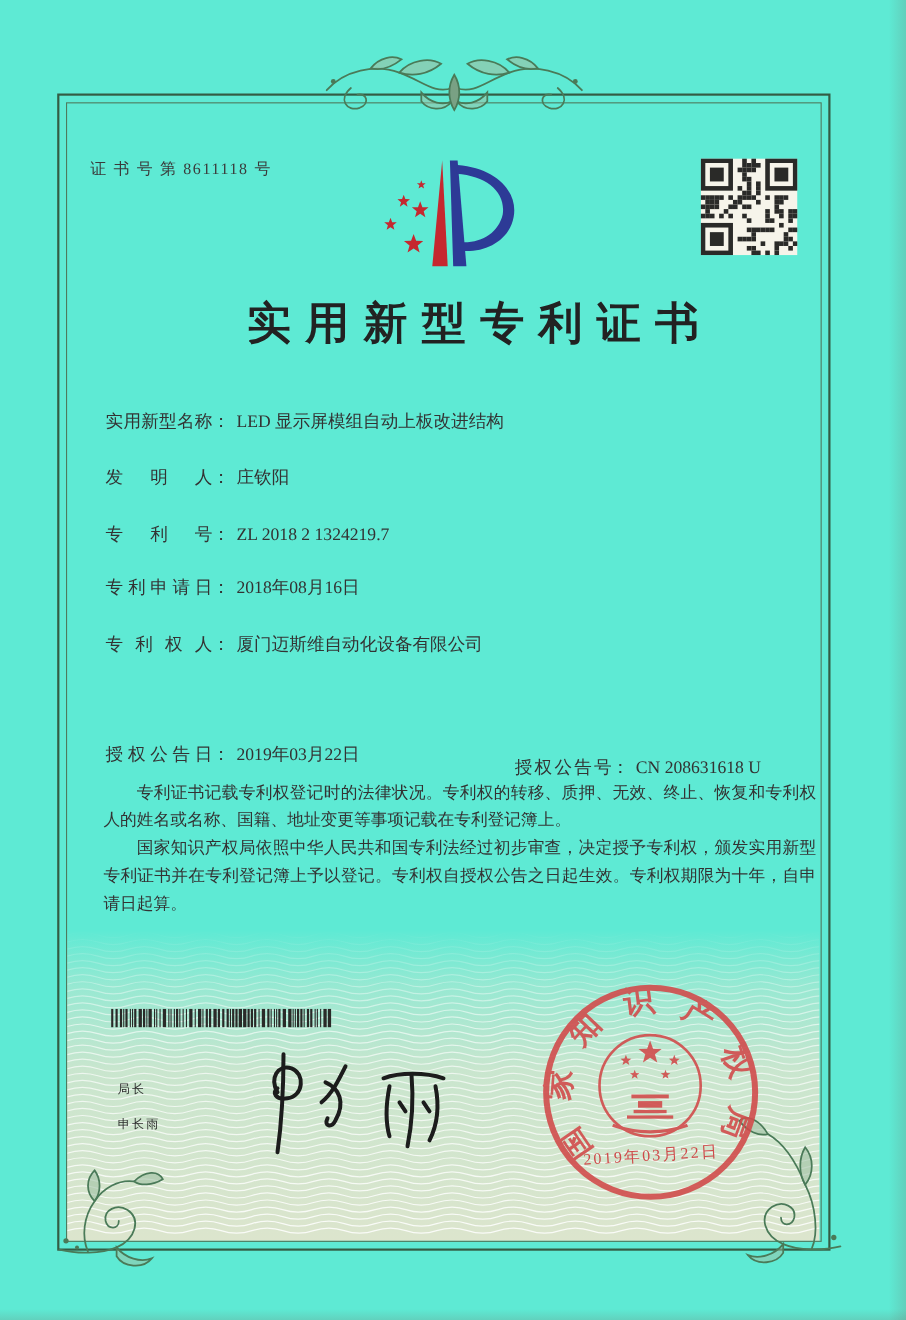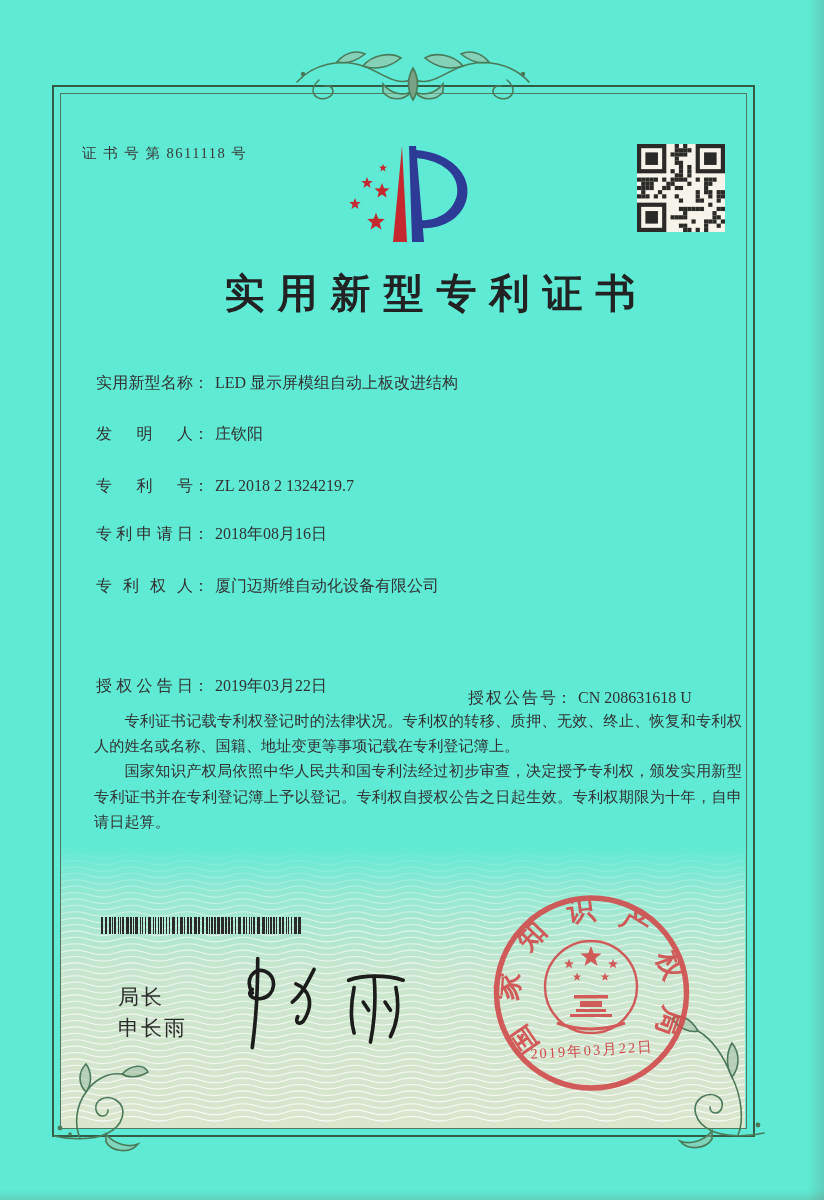--- a/index.html
+++ b/index.html
@@ -21,21 +21,21 @@
          font-size:40px;font-weight:600;letter-spacing:13px;text-indent:13px;color:#222;}
   .frow{position:absolute;left:96px;font-size:16px;white-space:nowrap;color:#333;}
   .flabel{display:inline-block;width:97px;text-align:justify;text-align-last:justify;vertical-align:top;}
   .fval{padding-left:6px;text-align:center;}
   .fpair2{position:absolute;left:324px;top:12px;white-space:nowrap;margin-left:48px;}
   .fpair2 .flabel{width:88px;}
   .body-text{position:absolute;left:94px;top:708px;width:648px;font-size:15.2px;
              line-height:25.2px;text-align:justify;color:#333;}
   .body-text p{margin:0;text-indent:2em;}
   .barcode{position:absolute;left:101px;top:917px;}
-  .signer{position:absolute;left:118px;font-size:21px;color:#2b2b2b;letter-spacing:2px;}
+  .signer{position:absolute;left:107px;font-size:11px;color:#2b2b2b;letter-spacing:2px;}
   .sig{position:absolute;left:216px;top:953px;}
   .seal{position:absolute;left:489px;top:889px;}
   .seal-date{position:absolute;left:494px;top:1041px;width:196px;text-align:center;
              font-size:14.5px;letter-spacing:2px;color:#cf4a4a;transform:rotate(-3.5deg);}
   .footer{position:absolute;left:52px;top:1101px;width:700px;text-align:center;
           font-size:13.2px;color:#444;}
   .fl{position:absolute;}
   svg{display:block;}
 </style>
 </head>

